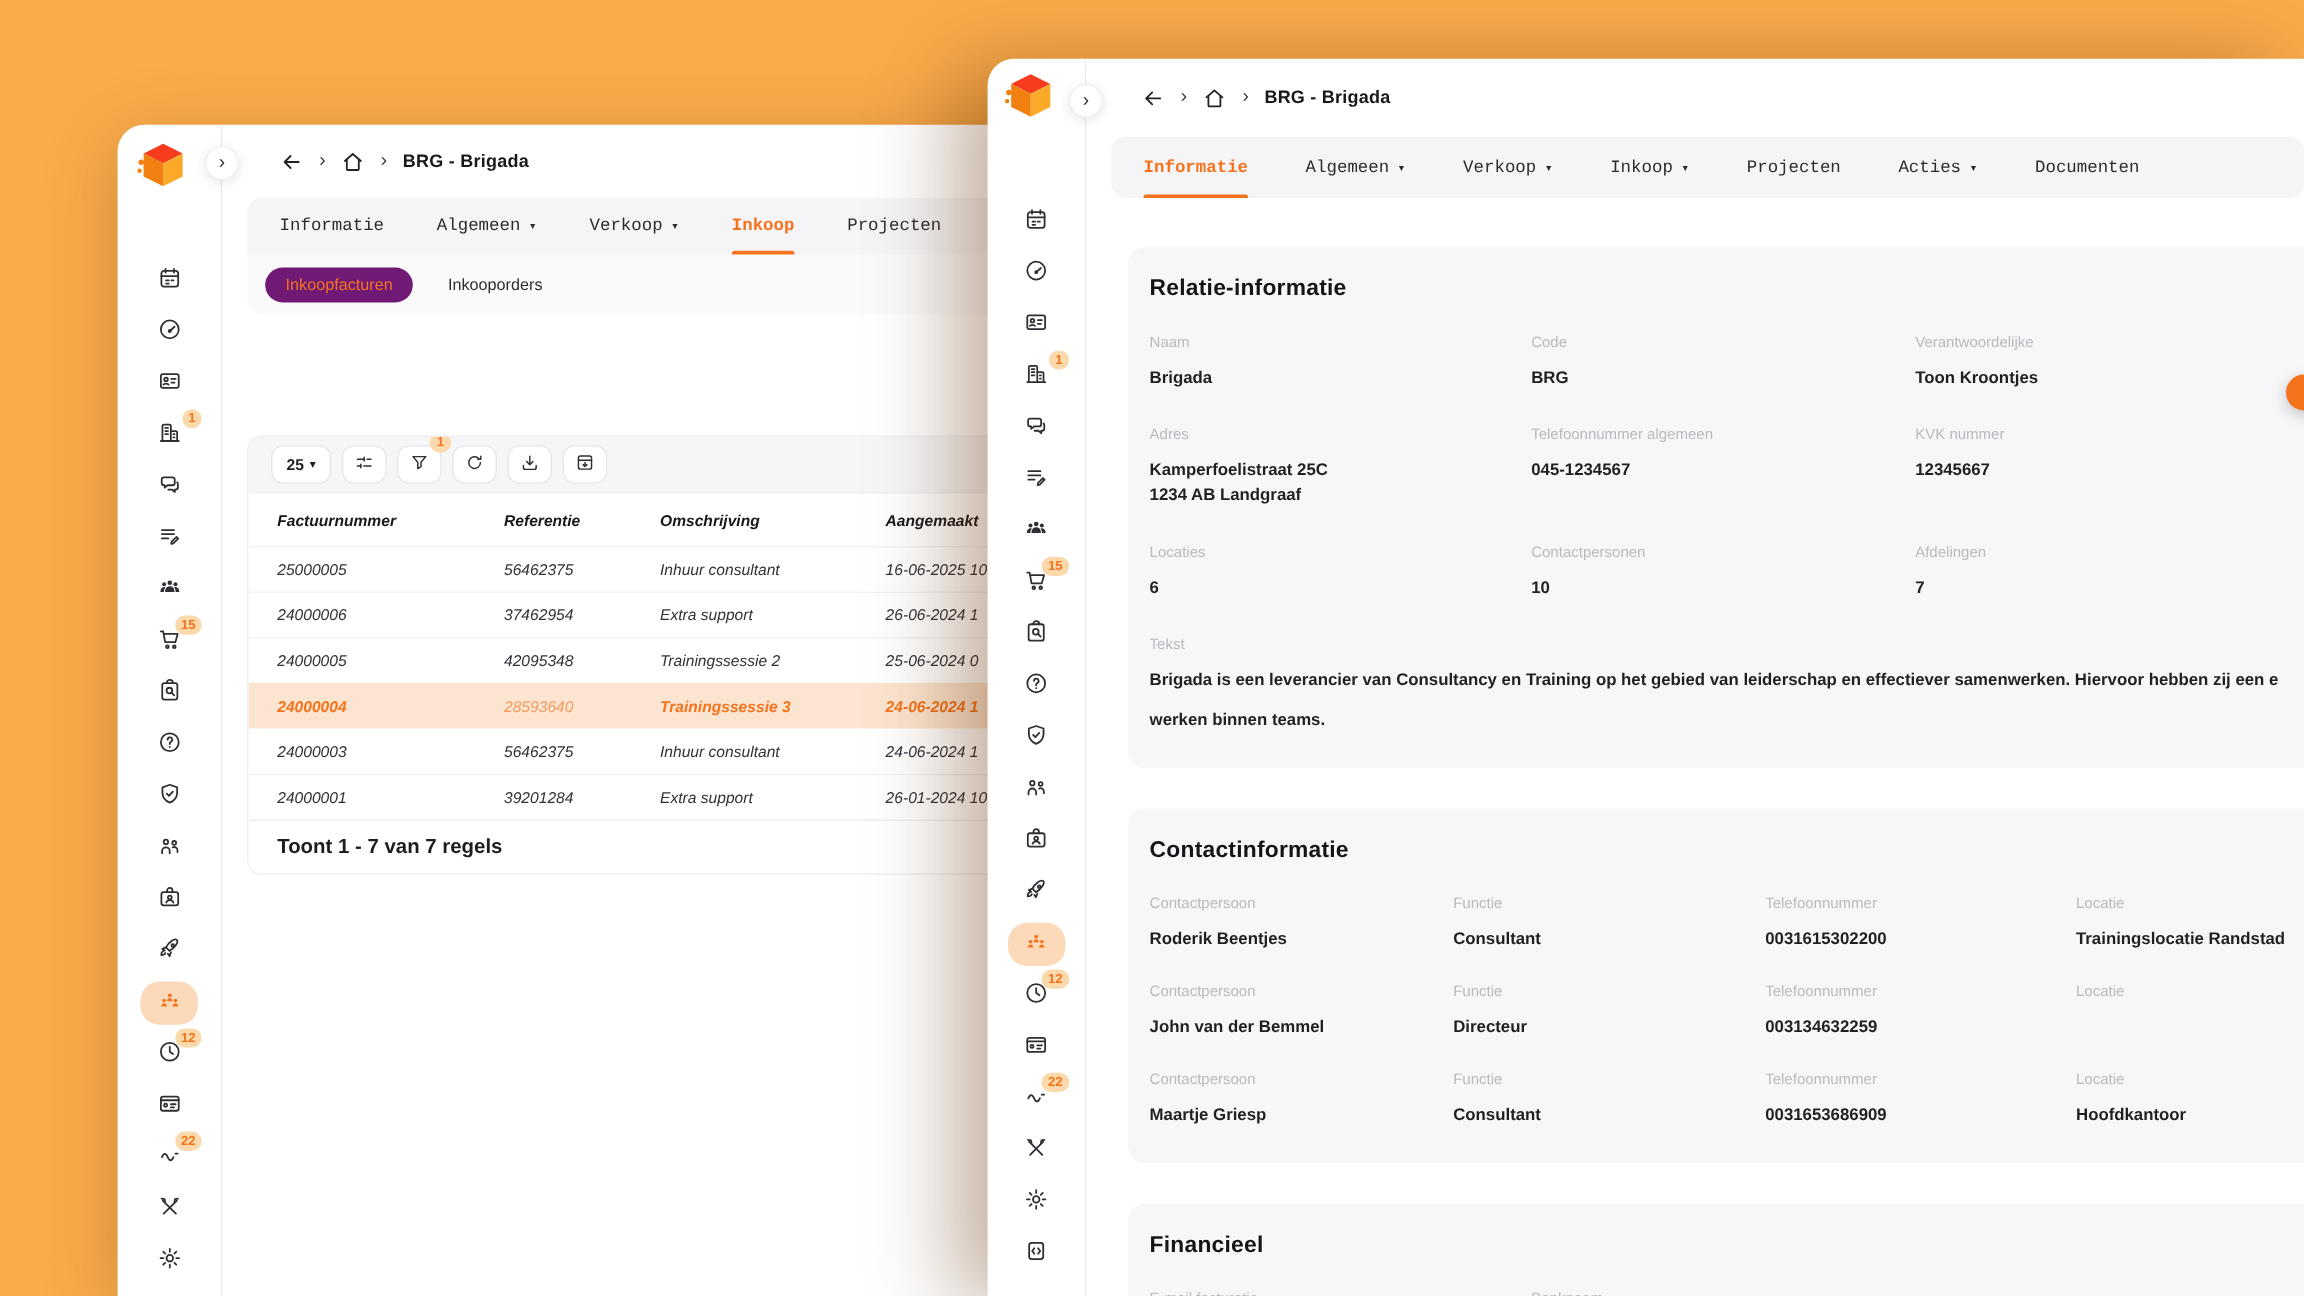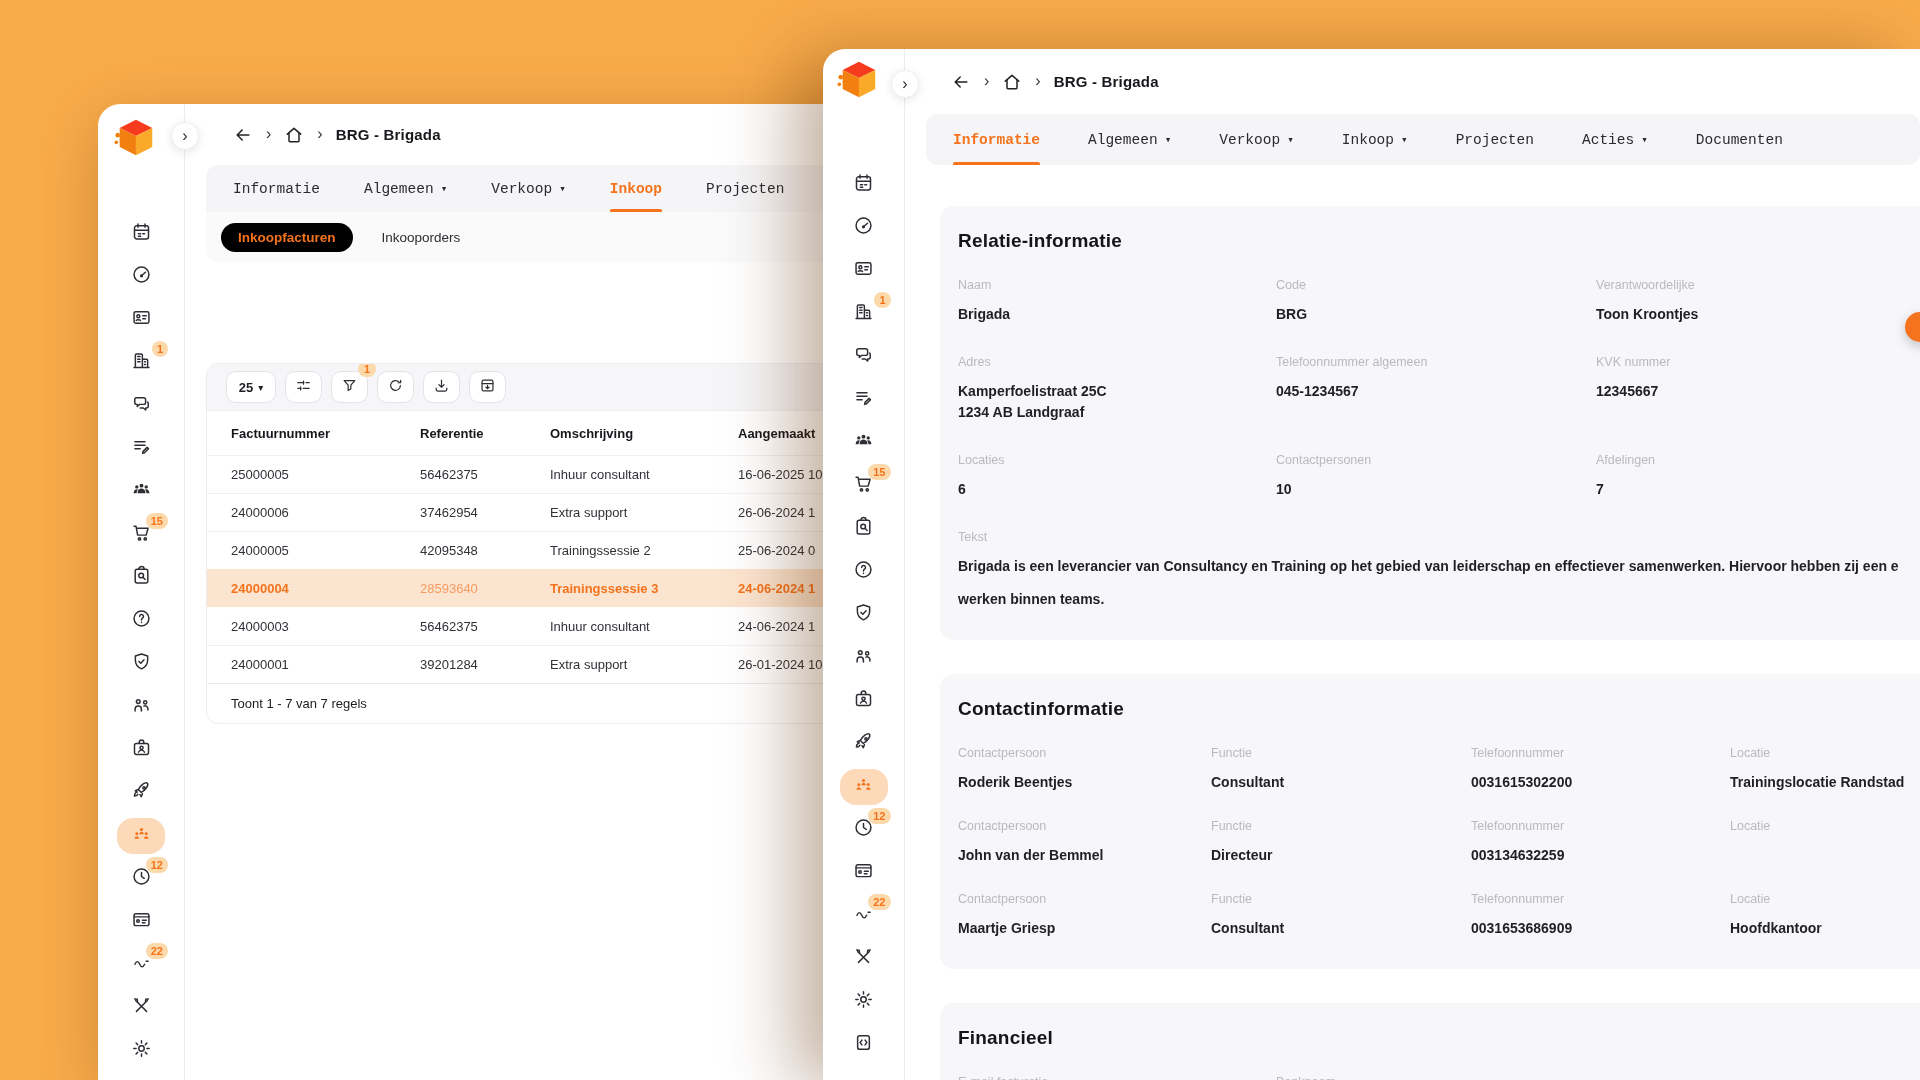--- a/index.html
+++ b/index.html
@@ -52,43 +52,43 @@
   .right-window .tabsbar { height:51px; gap:48px; margin-left:21px; border-radius:12px; }
   .tab { position:relative; display:flex; align-items:center; gap:7px; background:none; border:none;
          font-family:Liberation Mono, monospace; font-size:14.5px; color:#2a2a30; cursor:pointer; padding:0; }
   .tab .tab-caret { font-size:11px; color:#2a2a30; }
   .tab.active { color:#f4731c; font-weight:bold; }
   .tab.active::after { content:""; position:absolute; left:0; right:0; bottom:0; height:3px;
                        border-radius:2px 2px 0 0; background:#f4731c; }
   .subtabs { height:50px; background:#fafafb; display:flex; align-items:center; gap:12px; padding:0 15px; }
   .subtab { height:29px; display:flex; align-items:center; padding:0 17px; border-radius:15px;
             font-size:13.5px; color:#2c2c32; background:none; border:none; font-family:inherit; cursor:pointer; }
-  .subtab.active { background:#000000; color:#f4731c; font-weight:bold; }
+  .subtab.active { background:#701a75; color:#f4731c; font-weight:normal; }
 
   
   .table-card { margin:101px 26px 0 21px; border:1px solid #ededf1; border-radius:12px; overflow:hidden; background:#fff; }
   .toolbar { height:47px; background:#f6f6f8; border-bottom:1px solid #ededf1; display:flex;
              align-items:center; gap:9px; padding:0 19px; }
   .tb-btn { height:32px; background:#fff; border:1px solid #e3e3e9; border-radius:10px; display:flex;
             align-items:center; justify-content:center; color:#2d2d33; cursor:pointer; font-family:inherit; }
   .tb-btn svg { width:17px; height:17px; }
   .pagesize { width:50px; gap:5px; font-size:13px; font-weight:bold; color:#1e1e23; }
   .pagesize .caret { font-size:10px; }
   .iconbtn { width:37px; }
   .filter-wrap { position:relative; }
   .tb-badge { position:absolute; top:-10px; right:-8px; background:#fcd9ab; color:#f4731c; font-size:11px;
               font-weight:bold; padding:2.5px 6px; border-radius:8px; line-height:1; }
   .thead, .trow { display:grid; grid-template-columns:189px 130px 188px 1fr; align-items:center;
-                  padding:0 24px; white-space:nowrap; }
+                  padding:0 24px; white-space:nowrap;font-style:italic; }
   .thead { height:44px; font-size:13px; font-weight:bold; color:#17171c; }
   .trow { height:38px; font-size:13px; color:#313138; border-top:1px solid #f1f1f4; cursor:pointer; }
   .trow.highlight { background:#fce5d0; border-top-color:transparent; color:#f4731c; font-weight:bold; }
   .trow.highlight + .trow { border-top-color:transparent; }
   .trow.highlight .td-ref { color:#f59b60; font-weight:normal; }
-  .tfoot { border-top:1px solid #eaeaee; padding:12px 24px; font-size:13px; font-weight:normal; color:#1c1c21; }
+  .tfoot { border-top:1px solid #eaeaee; padding:12px 24px; font-size:17px; font-weight:bold; color:#1c1c21; }
 
   
   .cards { margin:41px -60px 0 35px; display:flex; flex-direction:column; gap:34px; }
   .card { background:#f7f7f9; border-radius:14px; padding:24px 18px 30px; }
   .card h2 { font-size:19px; font-weight:bold; color:#141419; letter-spacing:.2px; }
   .grid3 { margin-top:26px; display:grid; grid-template-columns:318px 320px 1fr; row-gap:30px; }
   .grid2 { margin-top:26px; display:grid; grid-template-columns:318px 1fr; }
   .f-label { font-size:12.5px; color:#b9b9c0; margin-bottom:10px; }
   .f-value { font-size:14px; font-weight:bold; color:#1f1f24; line-height:1.5; white-space:pre-line;margin-top:12px; }
   .tekst { margin-top:30px; }

